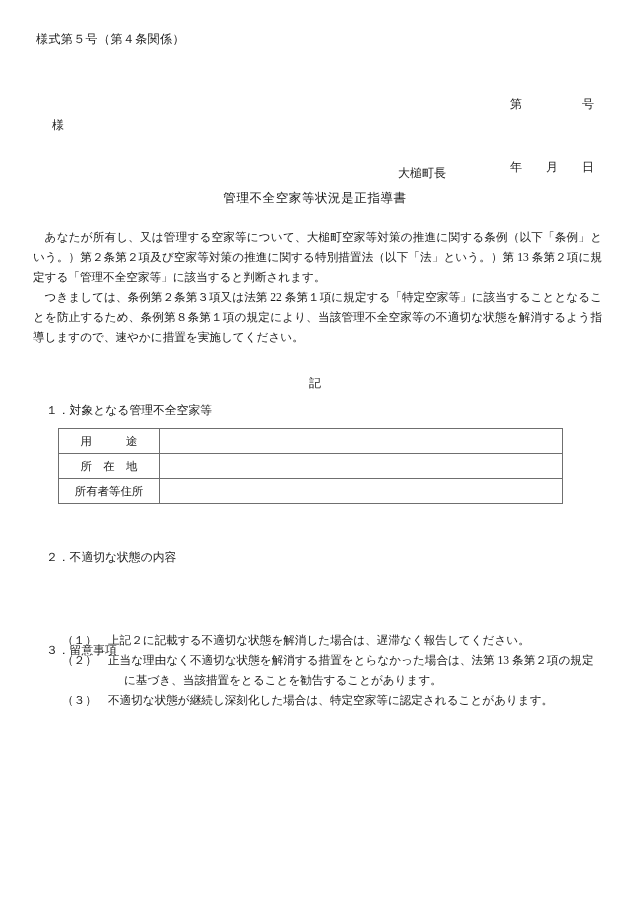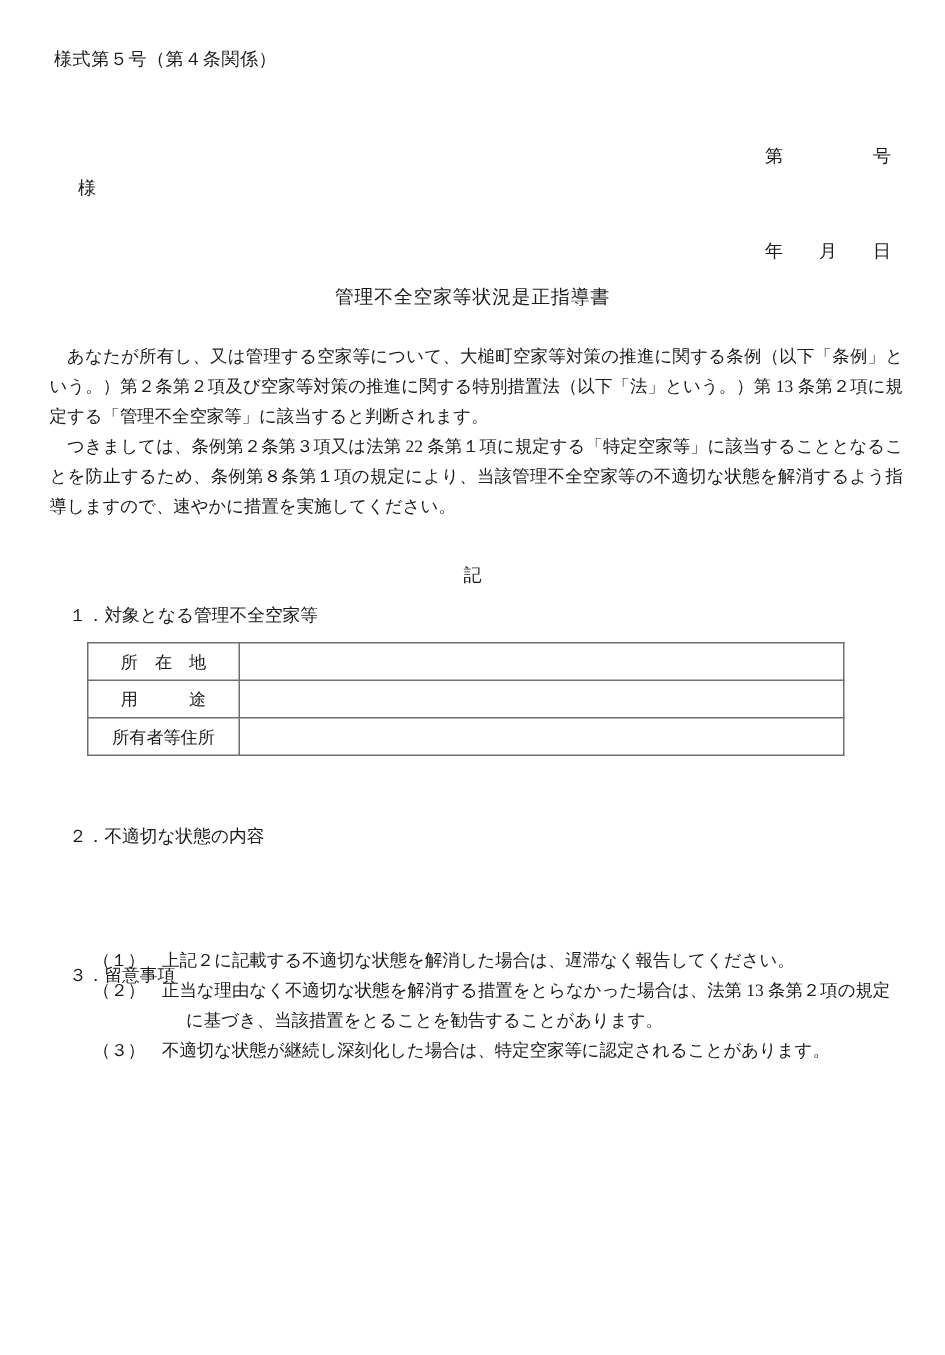--- a/index.html
+++ b/index.html
@@ -175,40 +175,43 @@
 
   <div class="form-no">様式第５号（第４条関係）</div>
 
   <div class="doc-meta">
     <div class="row">第　　　　　号</div>
     <div class="row">年　　月　　日</div>
   </div>
 
   <div class="addressee">様</div>
 
+  <div class="issuer">
+    <span class="issuer-name">大槌町長</span>
+  </div>
 
   <div class="doc-title">管理不全空家等状況是正指導書</div>
 
   <div class="body-block">
     <p class="para para-indent">あなたが所有し、又は管理する空家等について、大槌町空家等対策の推進に関する条例（以下「条例」という。）第２条第２項及び空家等対策の推進に関する特別措置法（以下「法」という。）第 13 条第２項に規定する「管理不全空家等」に該当すると判断されます。</p>
     <p class="para para-indent">つきましては、条例第２条第３項又は法第 22 条第１項に規定する「特定空家等」に該当することとなることを防止するため、条例第８条第１項の規定により、当該管理不全空家等の不適切な状態を解消するよう指導しますので、速やかに措置を実施してください。</p>
   </div>
 
   <div class="ki">記</div>
 
   <div class="section-h sec1-h">１．対象となる管理不全空家等</div>
 
   <table class="prop-table">
     <tbody>
       <tr>
-        <td class="label">所　在　地</td>
+        <td class="label">用　　　途</td>
         <td class="value"></td>
       </tr>
       <tr>
-        <td class="label">用　　　途</td>
+        <td class="label">所　在　地</td>
         <td class="value"></td>
       </tr>
       <tr>
         <td class="label">所有者等住所</td>
         <td class="value"></td>
       </tr>
     </tbody>
   </table>
 
   <div class="section-h sec2-h">２．不適切な状態の内容</div>

